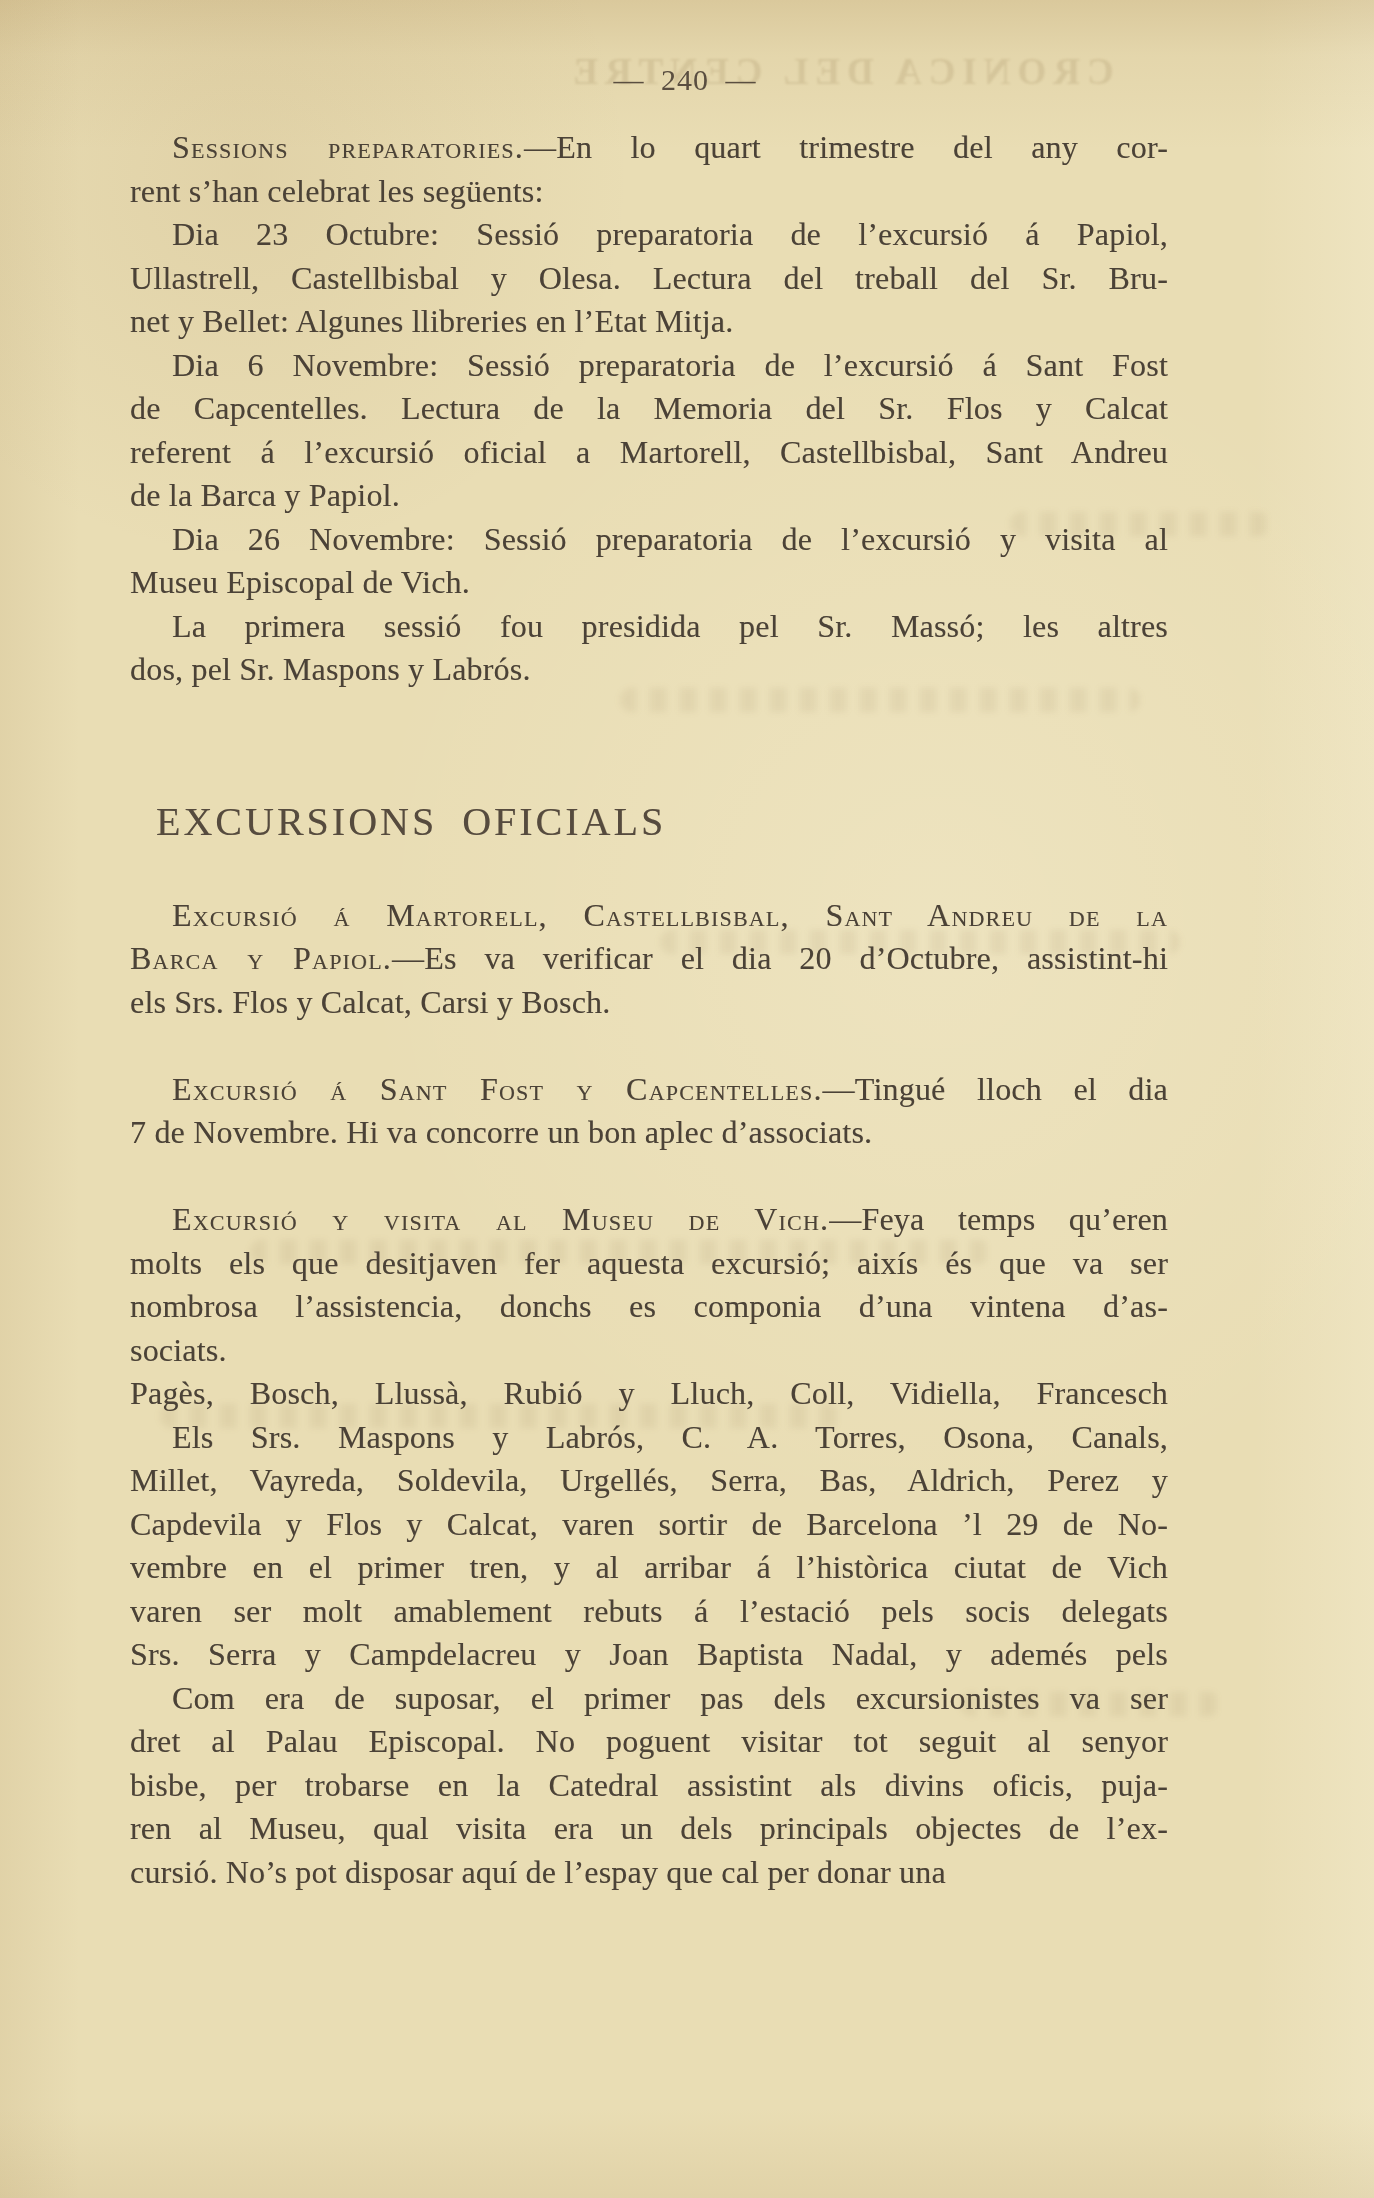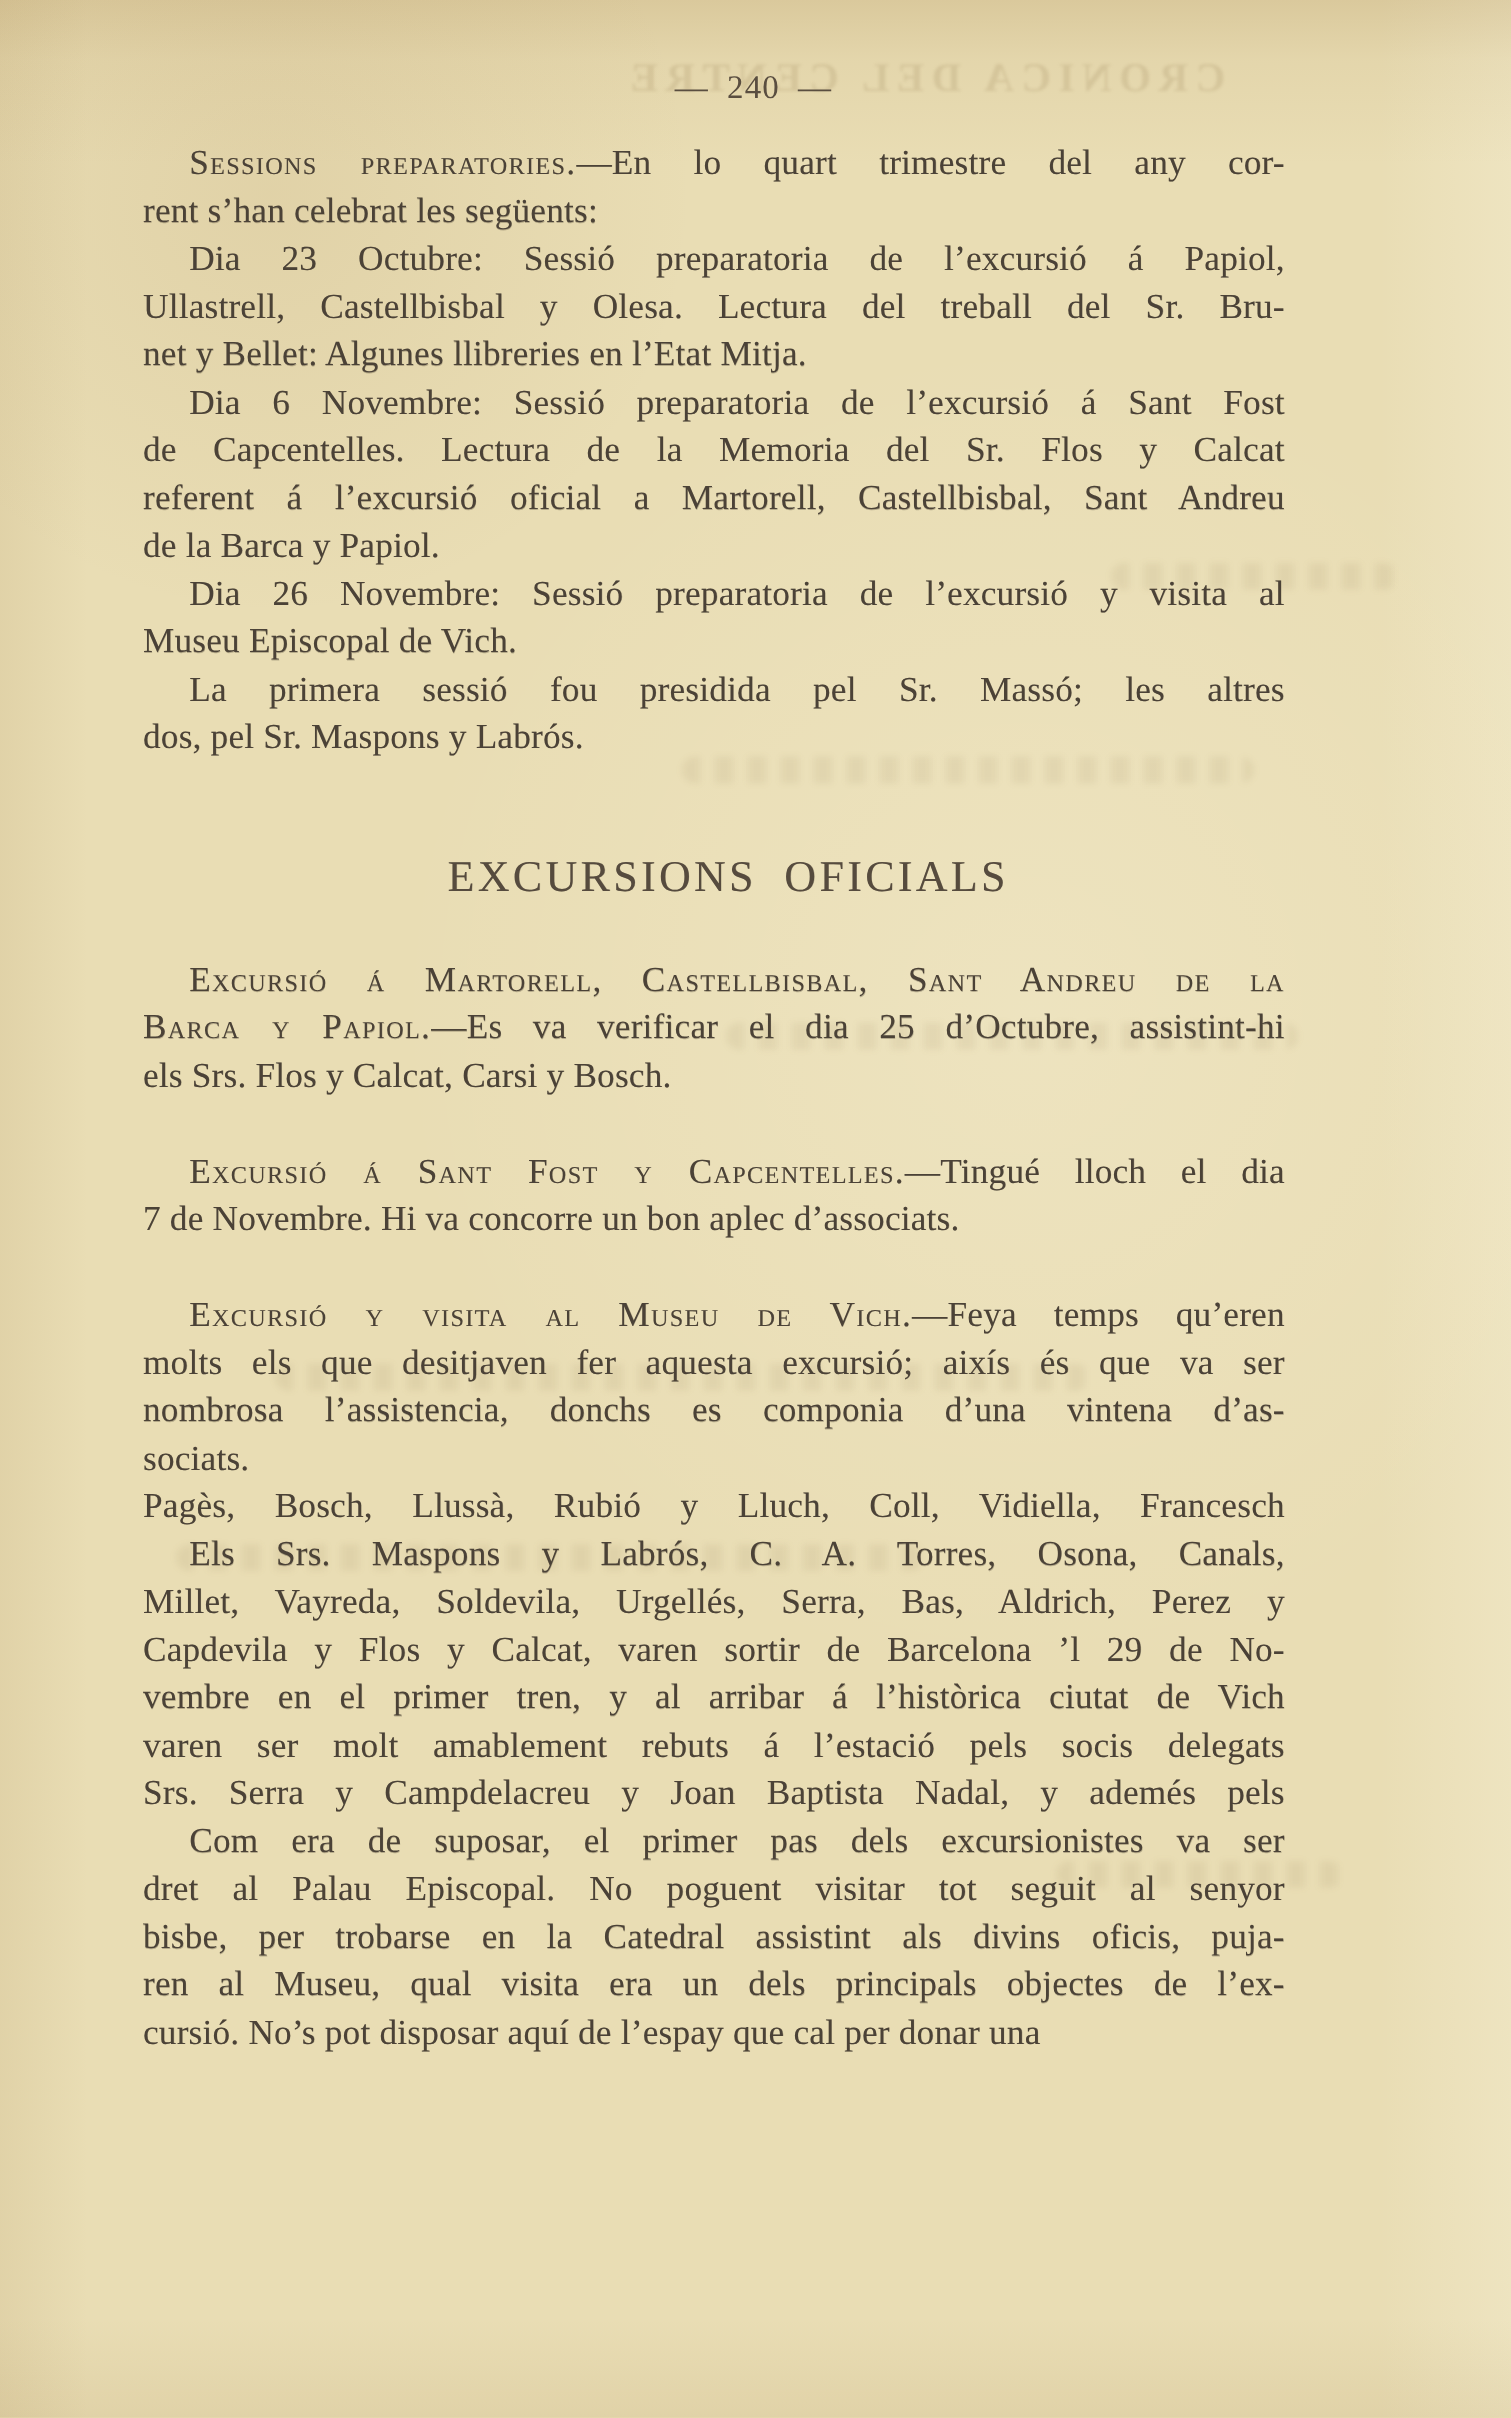--- a/index.html
+++ b/index.html
@@ -48,22 +48,22 @@
     text-shadow:0.3px 0.4px 0.6px rgba(62,52,40,0.30);
   }
   .para{margin:0;}
   .space-line{margin-top:43.5px;}
   .line{min-height:43.5px;}
   .line.just{text-align:justify;text-align-last:justify;}
   .line.indent{text-indent:42px;}
   .sc{font-variant:small-caps;letter-spacing:1.2px;}
   .i{}
   .heading{
-    font-size:40px;line-height:50px;margin:80px 0 47px 0;
-    text-align:center;padding-left:26px;
+    font-size:40px;line-height:50px;margin:105px 0 47px 0;
+    padding-left:26px;
     letter-spacing:3px;word-spacing:12px;
     color:#564b3e;
   }
 </style>
 </head>
 <body>
 
 <div class="page">
   <div class="ghost">CRONICA DEL CENTRE</div>
   <div class="streak" style="top:512px;left:1010px;width:260px;"></div>
@@ -93,21 +93,21 @@
         <div class="line just indent"><span>Dia 26 Novembre: Sessió preparatoria de l’excursió y visita al</span></div>
         <div class="line"><span>Museu Episcopal de Vich.</span></div>
       </div>
       <div class="para">
         <div class="line just indent"><span>La primera sessió fou presidida pel Sr. Massó; les altres</span></div>
         <div class="line"><span>dos, pel Sr. Maspons y Labrós.</span></div>
       </div>
       <div class="heading">EXCURSIONS OFICIALS</div>
       <div class="para">
         <div class="line just indent"><span class="sc">Excursió á Martorell, Castellbisbal, Sant Andreu de la</span></div>
-        <div class="line just"><span class="sc">Barca y Papiol.</span><span>—Es va verificar el dia 25 d’Octubre, assistint-hi</span></div>
+        <div class="line just"><span class="sc">Barca y Papiol.</span><span>—Es va verificar el dia 20 d’Octubre, assistint-hi</span></div>
         <div class="line"><span>els Srs. Flos y Calcat, Carsi y Bosch.</span></div>
       </div>
       <div class="para space-line">
         <div class="line just indent"><span class="sc">Excursió á Sant Fost y Capcentelles.</span><span>—Tingué lloch el dia</span></div>
         <div class="line"><span>7 de Novembre. Hi va concorre un bon aplec d’associats.</span></div>
       </div>
       <div class="para space-line">
         <div class="line just indent"><span class="sc">Excursió y visita al Museu de Vich.</span><span>—Feya temps qu’eren</span></div>
         <div class="line just"><span>molts els que desitjaven fer aquesta excursió; aixís és que va ser</span></div>
         <div class="line just"><span>nombrosa l’assistencia, donchs es componia d’una vintena d’as-</span></div>

